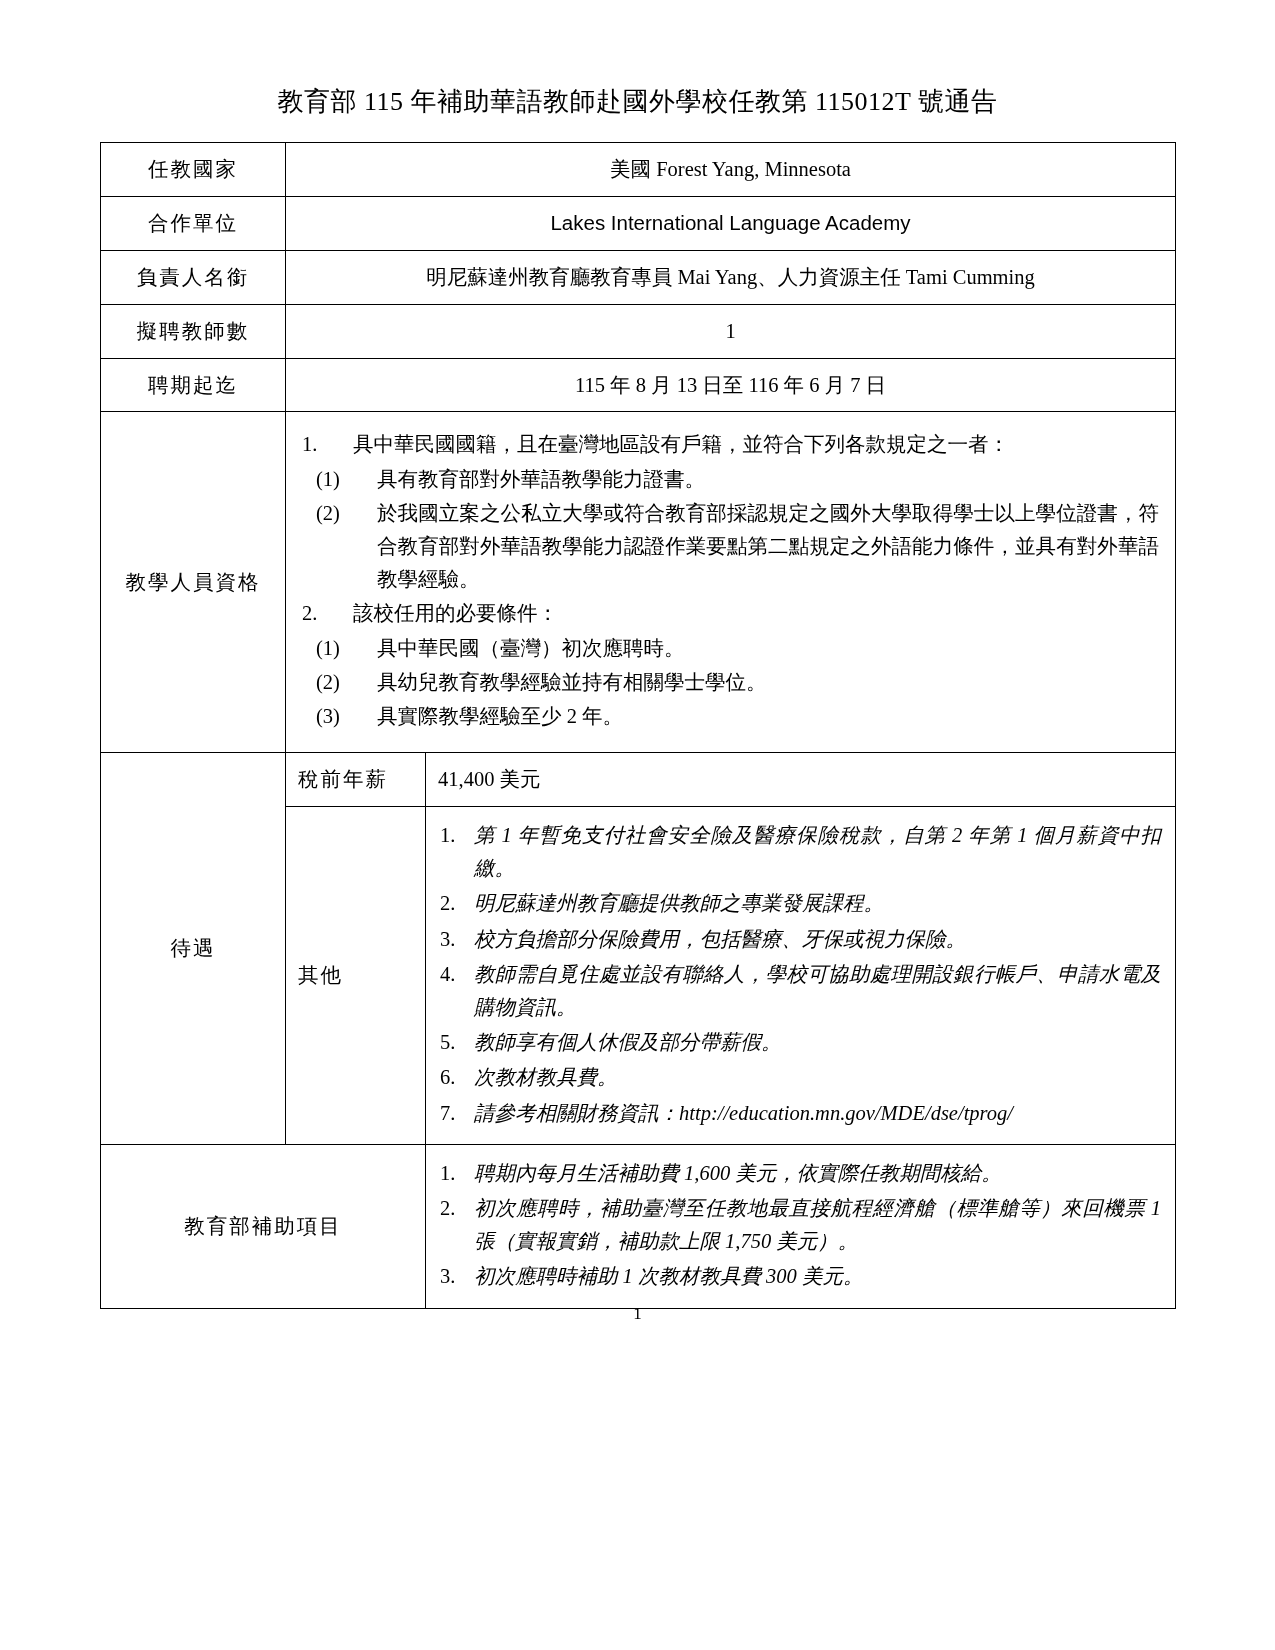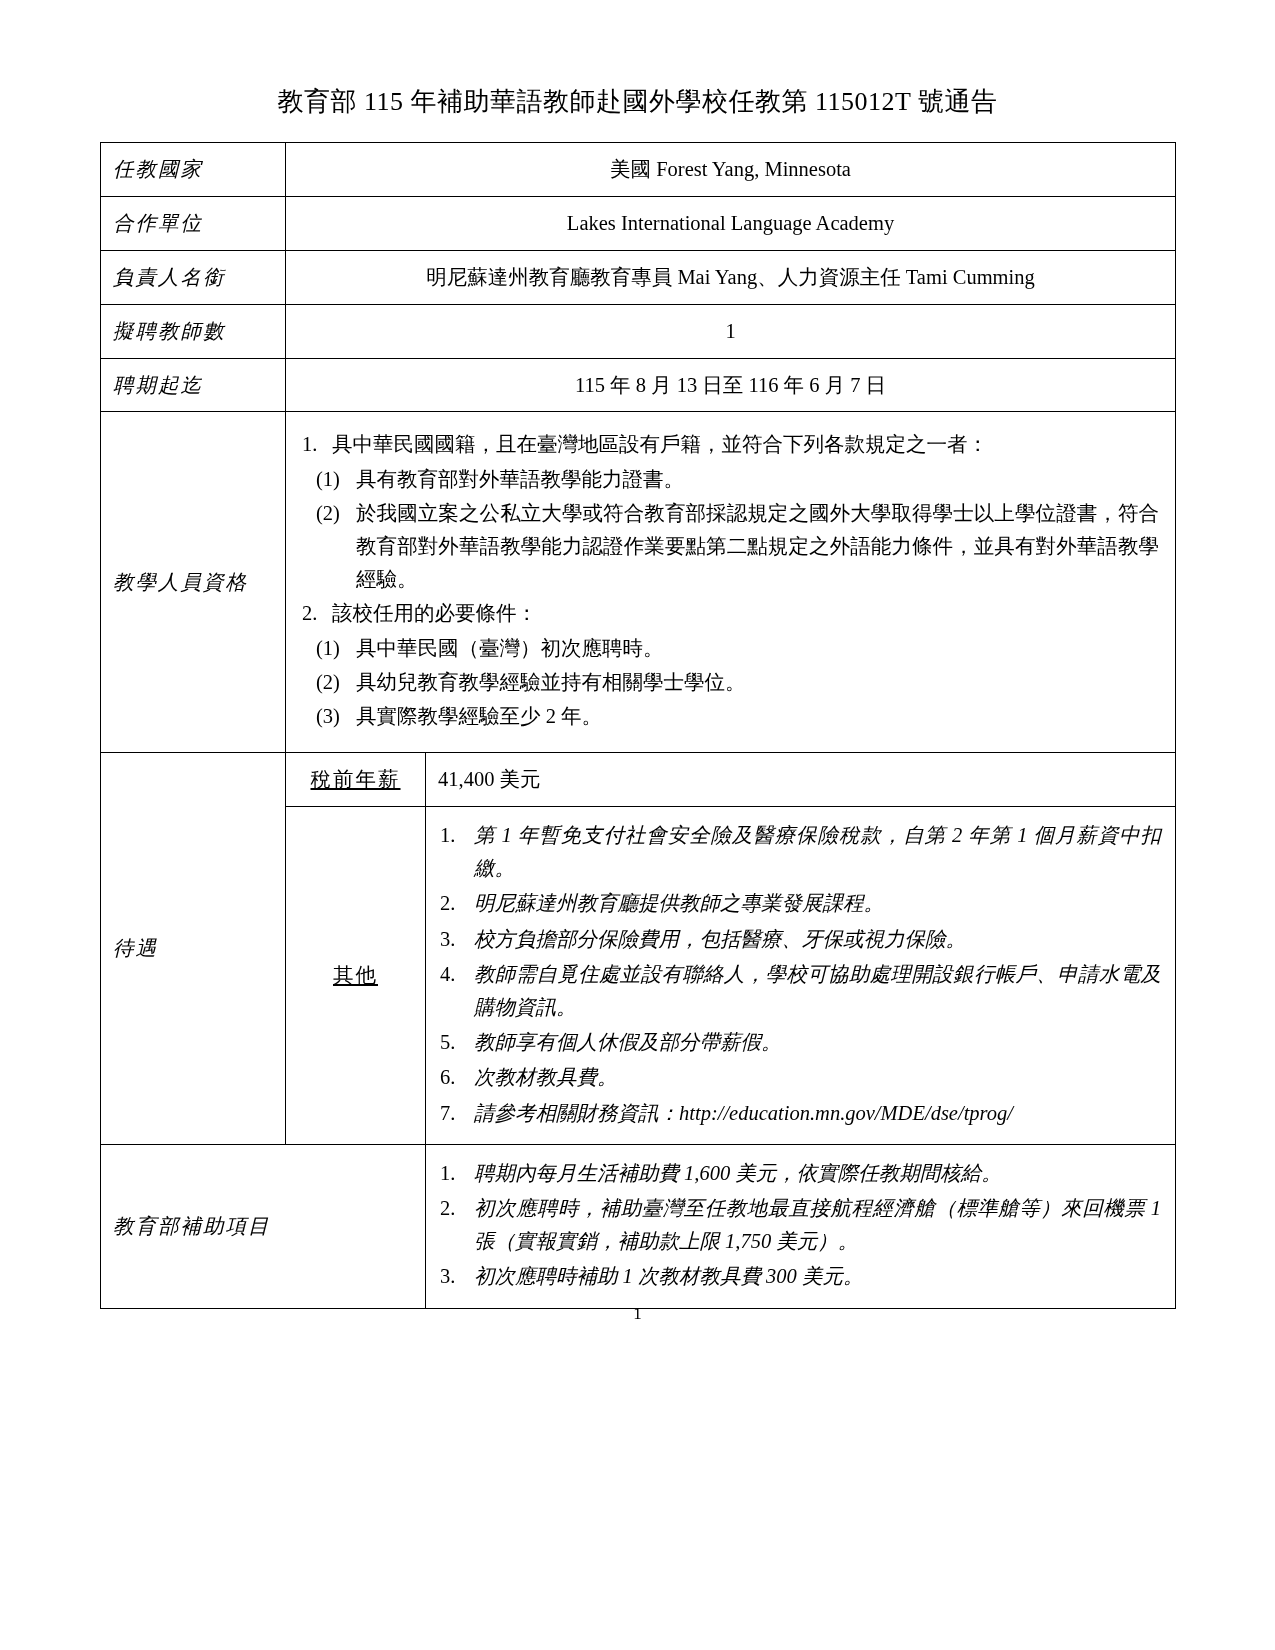--- a/index.html
+++ b/index.html
@@ -35,42 +35,40 @@
     table-layout: fixed;
   }
   table.main td {
     border: 1px solid #000000;
     vertical-align: middle;
     font-size: 20.5px;
     line-height: 1.6;
     padding: 10px 12px;
   }
   td.label {
-    text-align: left;
+    text-align: center;
     letter-spacing: 2px;
     width: 185px;
-    font-style: italic;
   }
   td.sublabel {
-    text-align: center;
+    text-align: left;
     letter-spacing: 2px;
     width: 140px;
-    text-decoration: underline;
   }
   td.center {
     text-align: center;
   }
   td.value {
     text-align: left;
   }
   td.top {
     vertical-align: top;
   }
   .latin {
-    font-family: Liberation Serif, serif;
+    font-family: Liberation Sans, sans-serif;
     letter-spacing: 0;
   }
   .qual-block {
     padding: 6px 4px 8px 4px;
   }
   .qual-item {
     display: flex;
     font-size: 20.5px;
     line-height: 1.62;
     margin-bottom: 1px;
@@ -81,20 +79,21 @@
     text-align: left;
   }
   .qual-item .num.sub {
     width: 38px;
     padding-left: 14px;
     box-sizing: content-box;
   }
   .qual-item .txt {
     flex: 1 1 auto;
     text-align: justify;
+    margin-left: 21px;
   }
   .qual-item.sub .txt {
     padding-left: 2px;
   }
   .num-list {
     padding: 2px 2px 2px 2px;
   }
   .num-item {
     display: flex;
     font-size: 20.5px;

